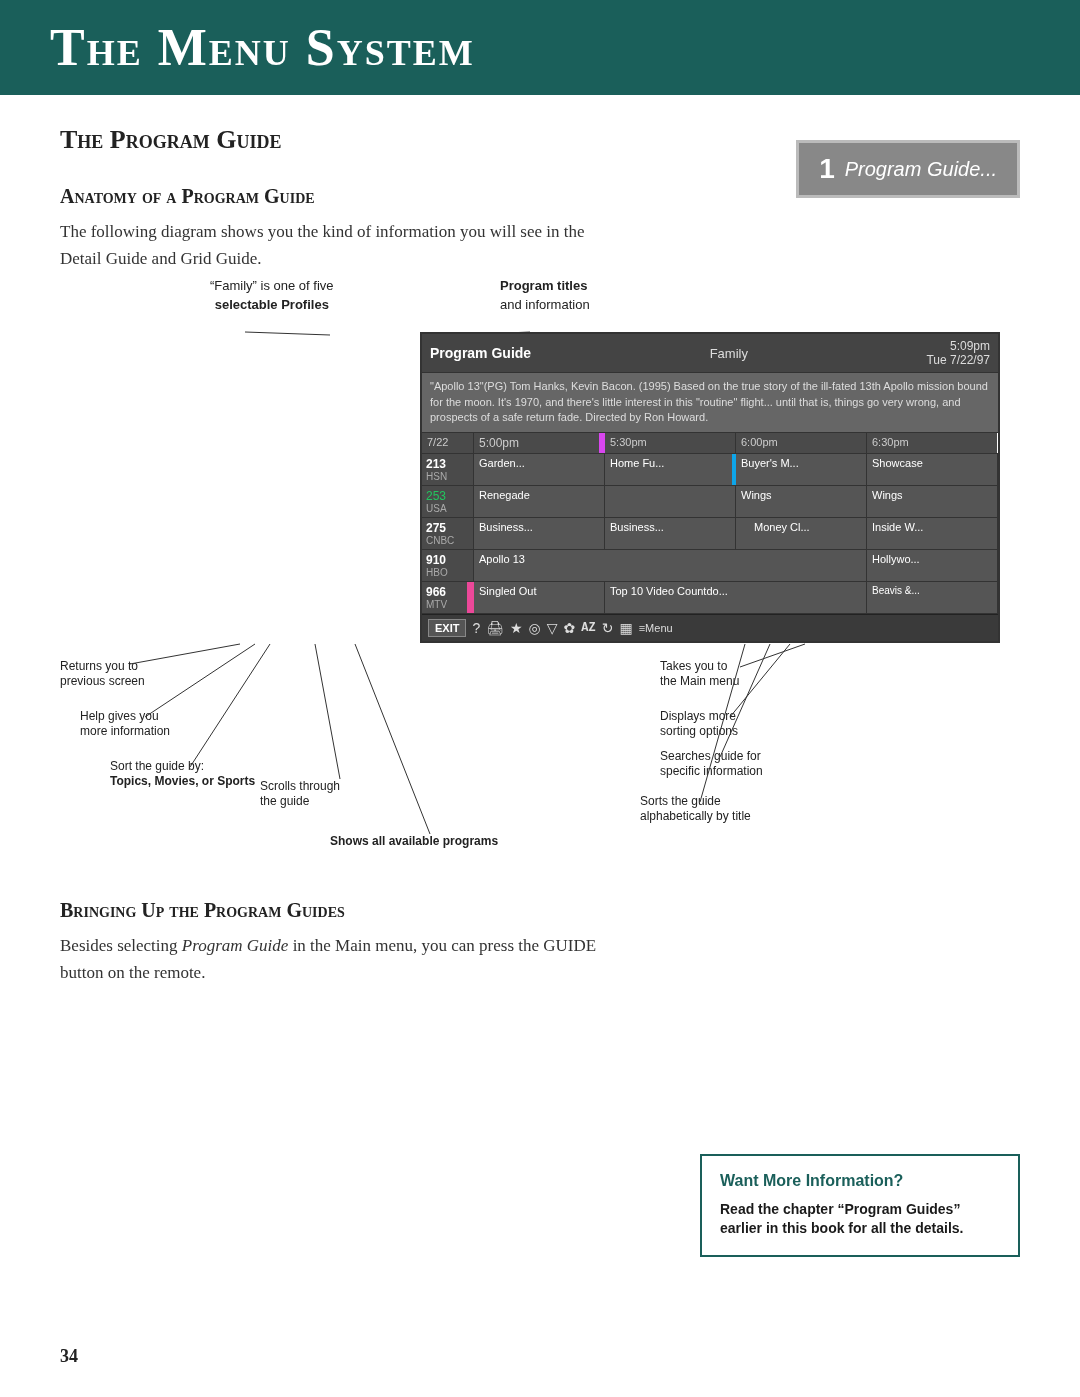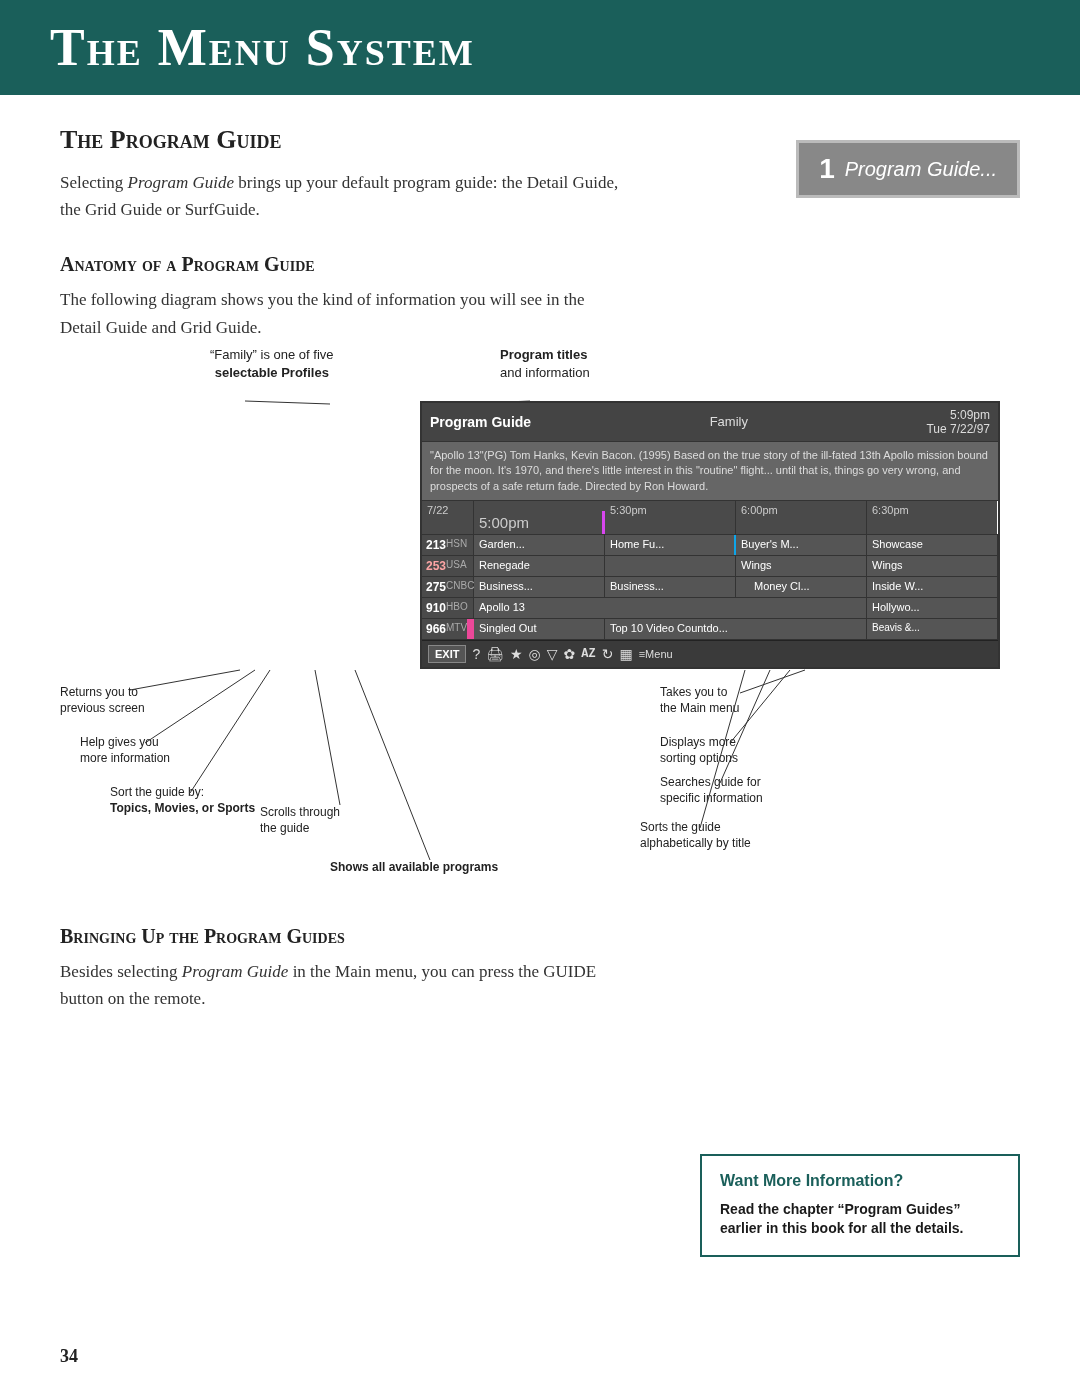--- a/index.html
+++ b/index.html
@@ -133,21 +133,21 @@
       display: grid;
       grid-template-columns: 52px 1fr 1fr 1fr 1fr;
       border-bottom: 1px solid #333;
       background: #555;
     }
     .guide-row .channel {
       padding: 3px 4px;
       font-size: 11px;
       border-right: 1px solid #333;
       display: flex;
-      flex-direction: row;
+      flex-direction: column;
       align-items: flex-start;
     }
     .guide-row .cell {
       padding: 3px 5px;
       font-size: 11px;
       border-right: 1px solid #333;
       overflow: hidden;
       white-space: nowrap;
       text-overflow: ellipsis;
     }
@@ -230,23 +230,20 @@
 
 <div class="program-guide-btn" style="position:absolute;top:140px;right:60px;background:#888;border:3px solid #bbb;padding:10px 20px;display:flex;align-items:center;gap:10px;min-width:210px;">
   <span style="font-size:28px;font-weight:bold;color:#fff;font-style:normal;">1</span>
   <span style="font-size:20px;color:#fff;font-style:italic;font-family:Arial,sans-serif;">Program Guide...</span>
 </div>
 
 <div class="content">
 
   <div>
     <h2 class="section-title">The Program Guide</h2>
-    <p class="body-text">
-      Selecting <em>Program Guide</em> brings up your default program guide: the Detail Guide, the Grid Guide or SurfGuide.
-    </p>
   </div>
 
   <div>
     <h3 class="sub-section-title">Anatomy of a Program Guide</h3>
     <p class="body-text">
       The following diagram shows you the kind of information you will see in the Detail Guide and Grid Guide.
     </p>
 
     <div class="diag-wrapper" style="margin-top:60px;position:relative;">
 
@@ -271,40 +268,40 @@
           <span style="color:#ddd;font-size:13px;font-family:Arial,sans-serif;">Family</span>
           <span style="color:#ddd;font-size:12px;font-family:Arial,sans-serif;text-align:right;">5:09pm<br>Tue 7/22/97</span>
         </div>
 
         <div class="guide-description">
           <span>"Apollo 13"(PG) Tom Hanks, Kevin Bacon. (1995) Based on the true story of the ill-fated 13th Apollo mission bound for the moon. It's 1970, and there's little interest in this "routine" flight... until that is, things go very wrong, and prospects of a safe return fade. Directed by Ron Howard.</span>
         </div>
 
         <div class="guide-grid-header">
           <div style="font-size:11px;color:#ccc;padding:3px 5px;border-right:1px solid #333;">7/22</div>
-          <div style="font-size:15px;color:#ccc;padding:3px 5px;border-right:3px solid #d946ef;margin-top:10px;">5:00pm</div>
+          <div style="font-size:12px;color:#ccc;padding:3px 5px;border-right:6px solid #d946ef;">5:00pm</div>
           <div style="font-size:11px;color:#ccc;padding:3px 5px;border-right:1px solid #333;">5:30pm</div>
           <div style="font-size:11px;color:#ccc;padding:3px 5px;border-right:1px solid #333;">6:00pm</div>
           <div style="font-size:11px;color:#ccc;padding:3px 5px;">6:30pm</div>
         </div>
 
         <div class="guide-row">
           <div class="channel" style="padding:3px 4px;font-size:11px;border-right:1px solid #333;background:#4a4a4a;">
             <span style="font-size:12px;font-weight:bold;color:#fff;">213</span>
             <span style="font-size:10px;color:#aaa;">HSN</span>
           </div>
           <div class="cell" style="padding:3px 5px;font-size:11px;border-right:1px solid #333;color:#fff;overflow:hidden;white-space:nowrap;">Garden...</div>
-          <div class="cell" style="padding:3px 5px;font-size:11px;border-right:2px solid #0ea5e9;color:#fff;overflow:hidden;white-space:nowrap;">Home Fu...</div>
+          <div class="cell" style="padding:3px 5px;font-size:11px;border-right:4px solid #0ea5e9;color:#fff;overflow:hidden;white-space:nowrap;">Home Fu...</div>
           <div class="cell" style="padding:3px 5px;font-size:11px;border-right:1px solid #333;color:#fff;overflow:hidden;white-space:nowrap;">Buyer's M...</div>
           <div class="cell" style="padding:3px 5px;font-size:11px;color:#fff;overflow:hidden;white-space:nowrap;">Showcase</div>
         </div>
 
         <div class="guide-row">
           <div class="channel" style="padding:3px 4px;font-size:11px;border-right:1px solid #333;background:#4a4a4a;">
-            <span style="font-size:12px;font-weight:bold;color:#fca5a5;">253</span>
+            <span style="font-size:12px;font-weight:normal;color:#22c55e;">253</span>
             <span style="font-size:10px;color:#aaa;">USA</span>
           </div>
           <div class="cell" style="padding:3px 5px;font-size:11px;border-right:1px solid #333;color:#fff;">Renegade</div>
           <div class="cell" style="padding:3px 5px;font-size:11px;border-right:1px solid #333;color:#fff;"></div>
           <div class="cell" style="padding:3px 5px;font-size:11px;border-right:1px solid #333;color:#fff;">Wings</div>
           <div class="cell" style="padding:3px 5px;font-size:11px;color:#fff;">Wings</div>
         </div>
 
         <div class="guide-row">
           <div class="channel" style="padding:3px 4px;font-size:11px;border-right:1px solid #333;background:#4a4a4a;">

